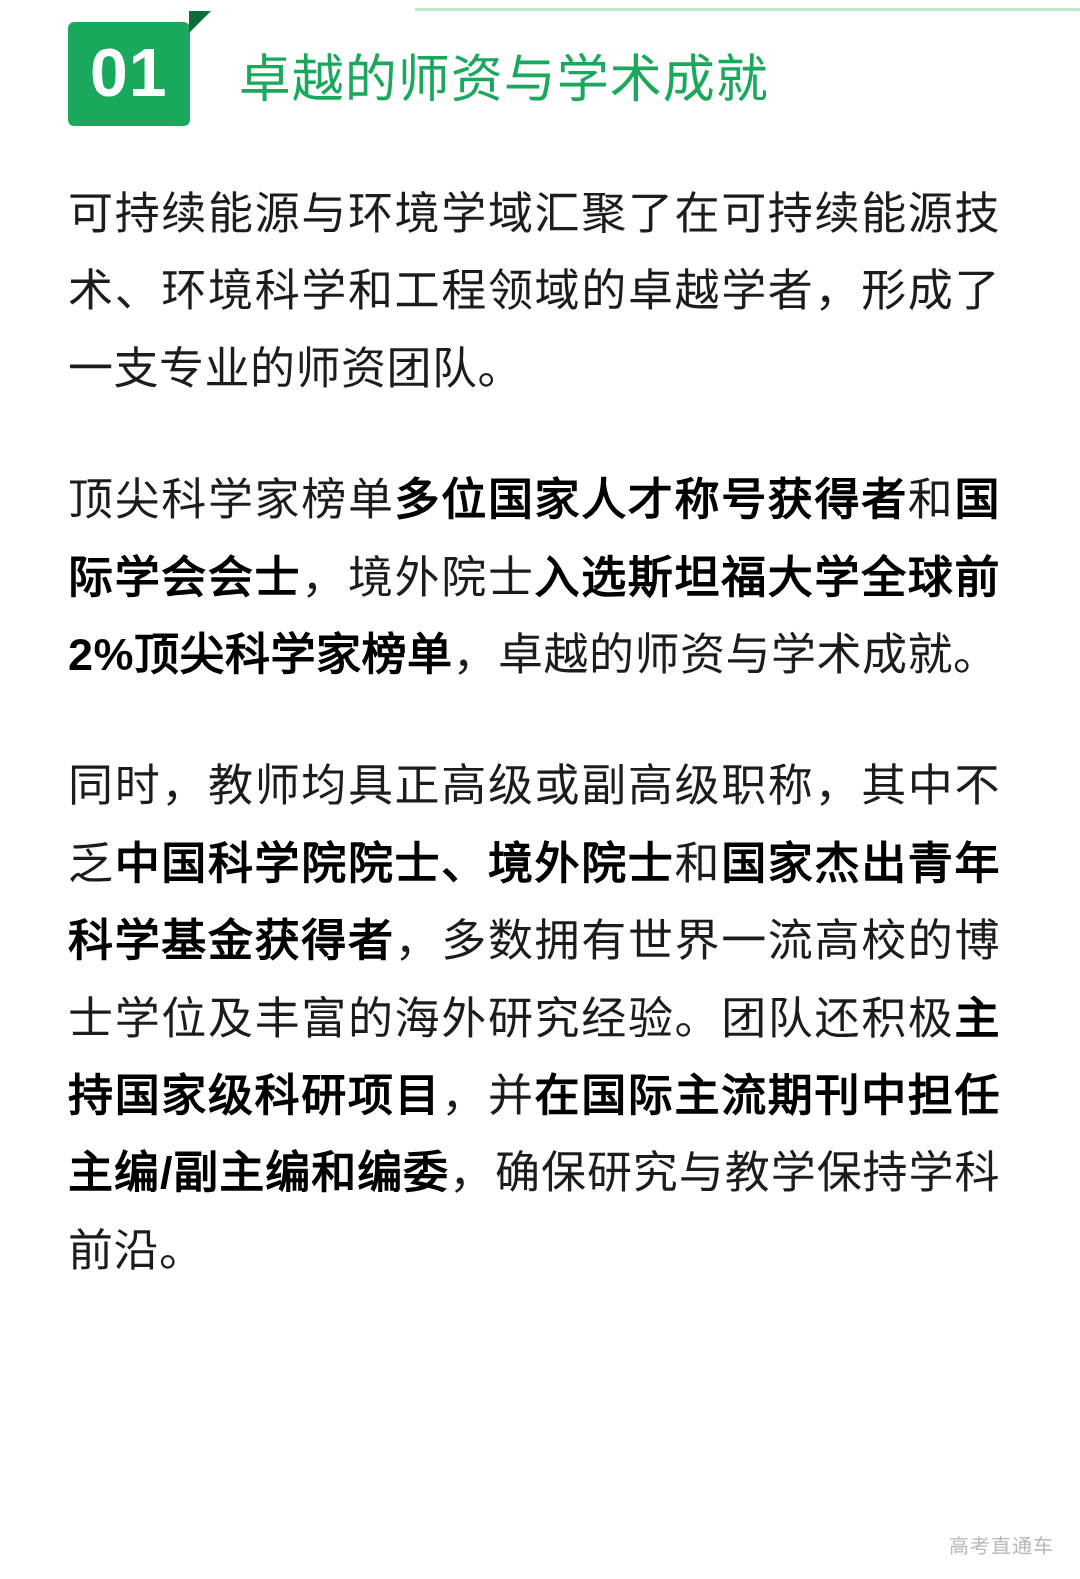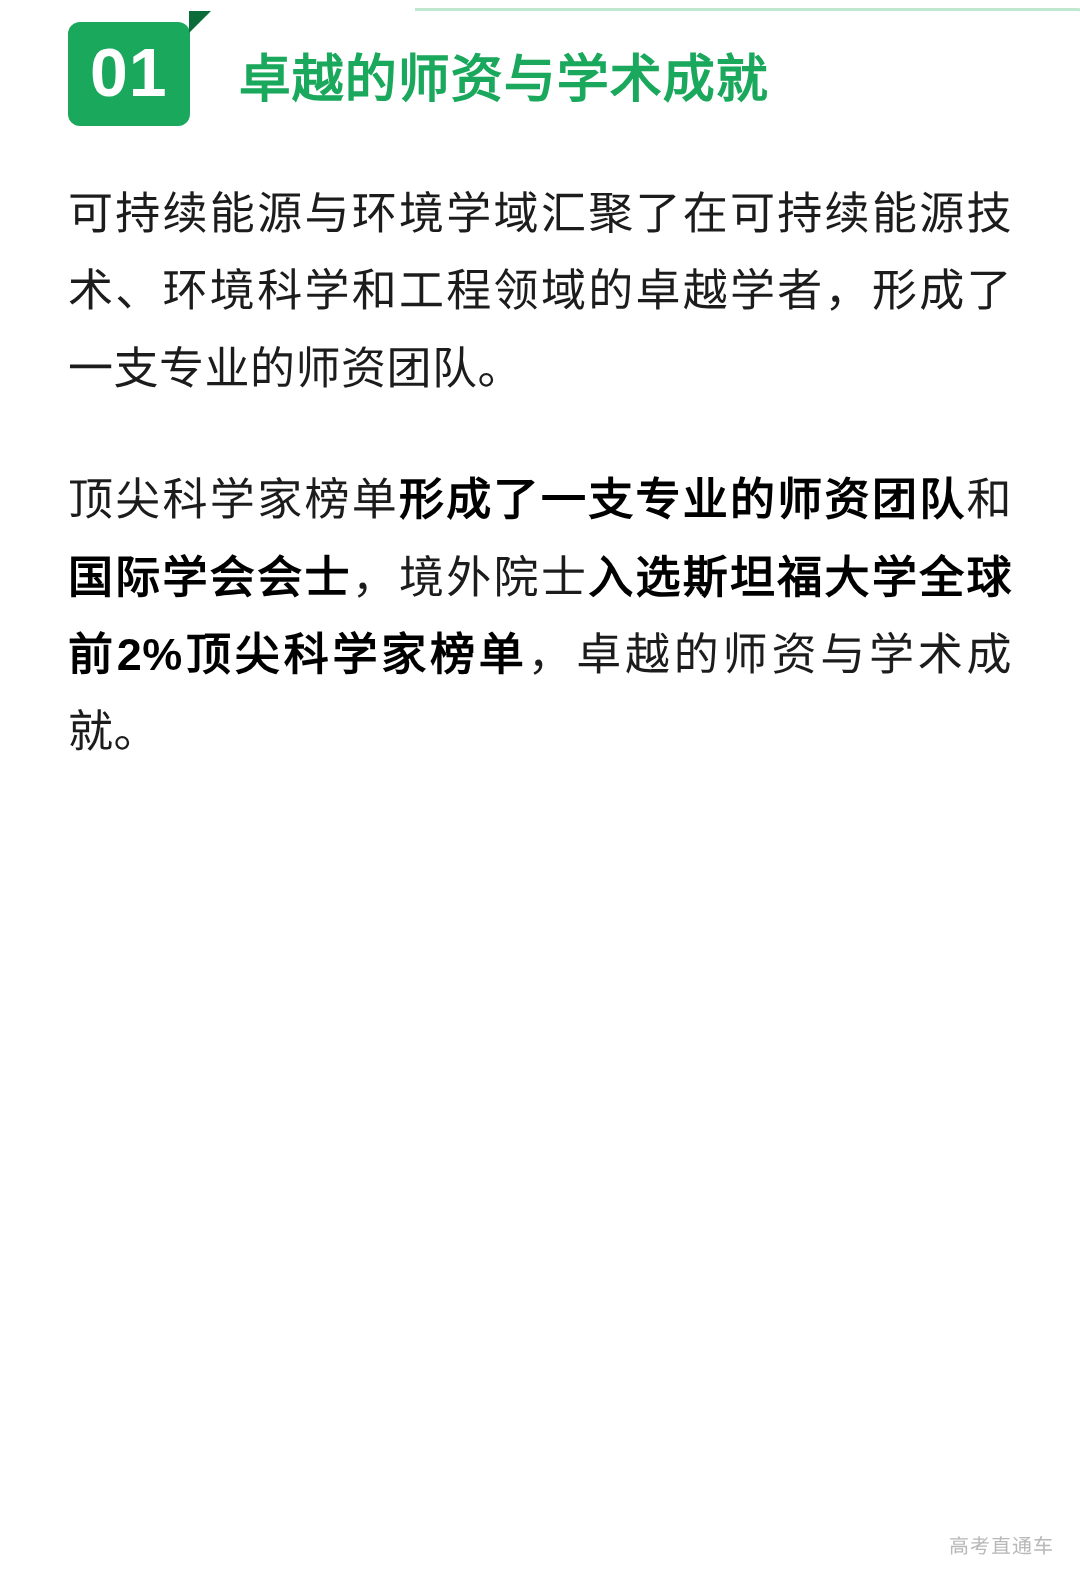--- a/index.html
+++ b/index.html
@@ -57,53 +57,53 @@
     display: flex;
     align-items: center;
   }
   .badge {
     background: #1aa85c;
     color: #ffffff;
     font-size: 68px;
     font-weight: 700;
     line-height: 1;
     padding: 16px 22px 20px 22px;
-    border-radius: 12px;
+    border-radius: 6px;
     letter-spacing: 1px;
     font-family: "Liberation Sans", "DejaVu Sans", sans-serif;
   }
   .badge-notch {
     width: 0;
     height: 0;
     border-top: 22px solid #0c6c39;
     border-right: 22px solid transparent;
     margin-top: -104px;
     margin-left: -1px;
   }
   .header-title {
     font-size: 52px;
-    font-weight: 700;
+    font-weight: 400;
     color: #1aa85c;
     margin-left: 28px;
     letter-spacing: 1px;
     white-space: nowrap;
   }
 
   
   .content {
     position: absolute;
     top: 175px;
     left: 68px;
     width: 944px;
   }
   .para {
     font-size: 45px;
     line-height: 1.72;
     color: #1c1c1c;
-    margin: 0 0 54px 0;
+    margin: 0 12px 54px 0;
     text-align: justify;
     letter-spacing: 0.5px;
     font-weight: 400;
   }
   .para:last-child {
     margin-bottom: 0;
   }
   .para b {
     font-weight: 700;
     color: #000000;
@@ -128,18 +128,19 @@
   <div class="frame-fade-right"></div>
 
   <div class="header">
     <div class="badge">01</div>
     <div class="badge-notch"></div>
     <div class="header-title">卓越的师资与学术成就</div>
   </div>
 
   <div class="content">
     <p class="para"><span>可持续能源与环境学域汇聚了在可持续能源技术、环境科学和工程领域的卓越学者，形成了一支专业的师资团队。</span></p>
-    <p class="para"><span>顶尖科学家榜单</span><b>形成了一支专业的师资团队</b><span>和</span><b>国际学会会士</b><span>，境外院士</span><b>入选斯坦福大学全球前2%顶尖科学家榜单</b><span>，卓越的师资与学术成就。</span></p>
+    <p class="para"><span>顶尖科学家榜单</span><b>多位国家人才称号获得者</b><span>和</span><b>国际学会会士</b><span>，境外院士</span><b>入选斯坦福大学全球前2%顶尖科学家榜单</b><span>，卓越的师资与学术成就。</span></p>
+    <p class="para"><span>同时，教师均具正高级或副高级职称，其中不乏</span><b>中国科学院院士、境外院士</b><span>和</span><b>国家杰出青年科学基金获得者</b><span>，多数拥有世界一流高校的博士学位及丰富的海外研究经验。团队还积极</span><b>主持国家级科研项目</b><span>，并</span><b>在国际主流期刊中担任主编/副主编和编委</b><span>，确保研究与教学保持学科前沿。</span></p>
   </div>
 
   <div class="watermark">高考直通车</div>
 
 </div>
 
 </body></html>

